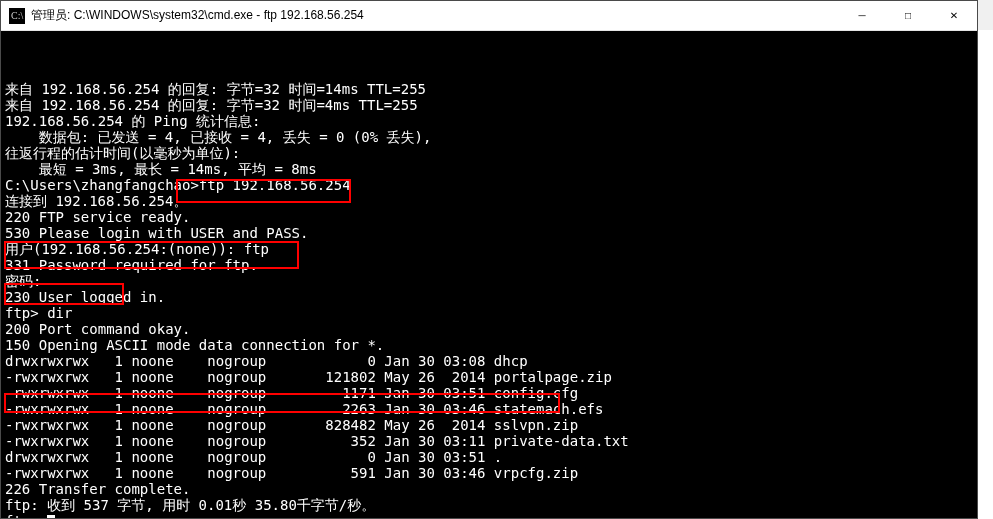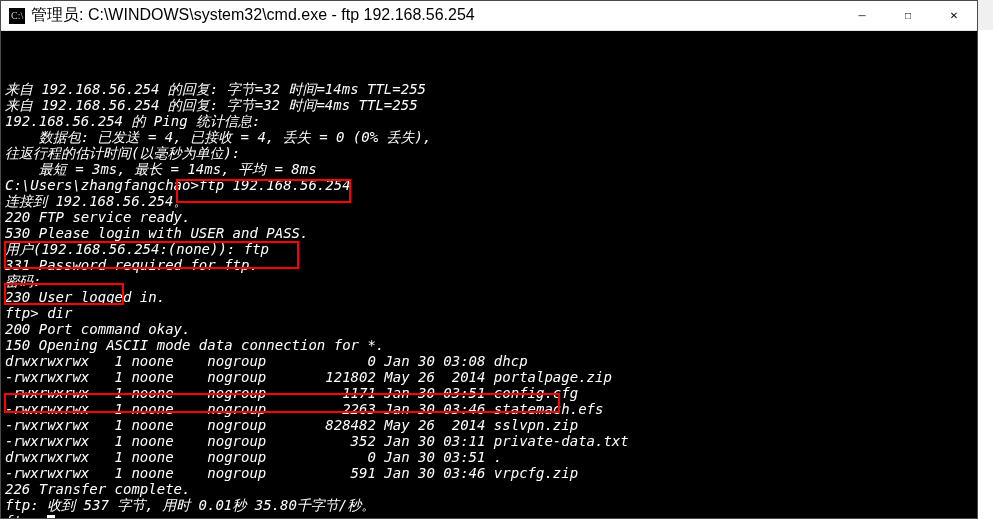--- a/index.html
+++ b/index.html
@@ -26,21 +26,21 @@
     display: flex;
     align-items: center;
     border-bottom: 1px solid #e5e5e5;
   }
   .titlebar-icon {
     width: 16px; height: 16px;
     margin: 0 6px 0 8px;
     display: flex; align-items: center; justify-content: center;
   }
   .titlebar-title {
-    font-size: 16px;
+    font-size: 12px;
     color: #000;
     flex: 0 0 auto;
   }
   .titlebar-spacer { flex: 1; }
   .winbtn {
     width: 46px; height: 30px;
     display: flex; align-items: center; justify-content: center;
     font-size: 10px; color: #000;
   }
   .terminal {
@@ -48,21 +48,21 @@
     background: #000000;
     color: #ffffff;
     font-family: "NSimSun","SimSun","Consolas",monospace;
     font-size: 14px;
     line-height: 16px;
     padding: 2px 4px;
     white-space: pre;
     overflow: hidden;
     position: relative;
   }
-  .line { white-space: pre; font-style: italic; }
+  .line { white-space: pre; }
   .hl {
     position: absolute;
     border: 2px solid #ff0000;
     pointer-events: none;
   }
   .cursor {
     display: inline-block;
     width: 8px; height: 14px;
     background: #ffffff;
     vertical-align: text-bottom;

